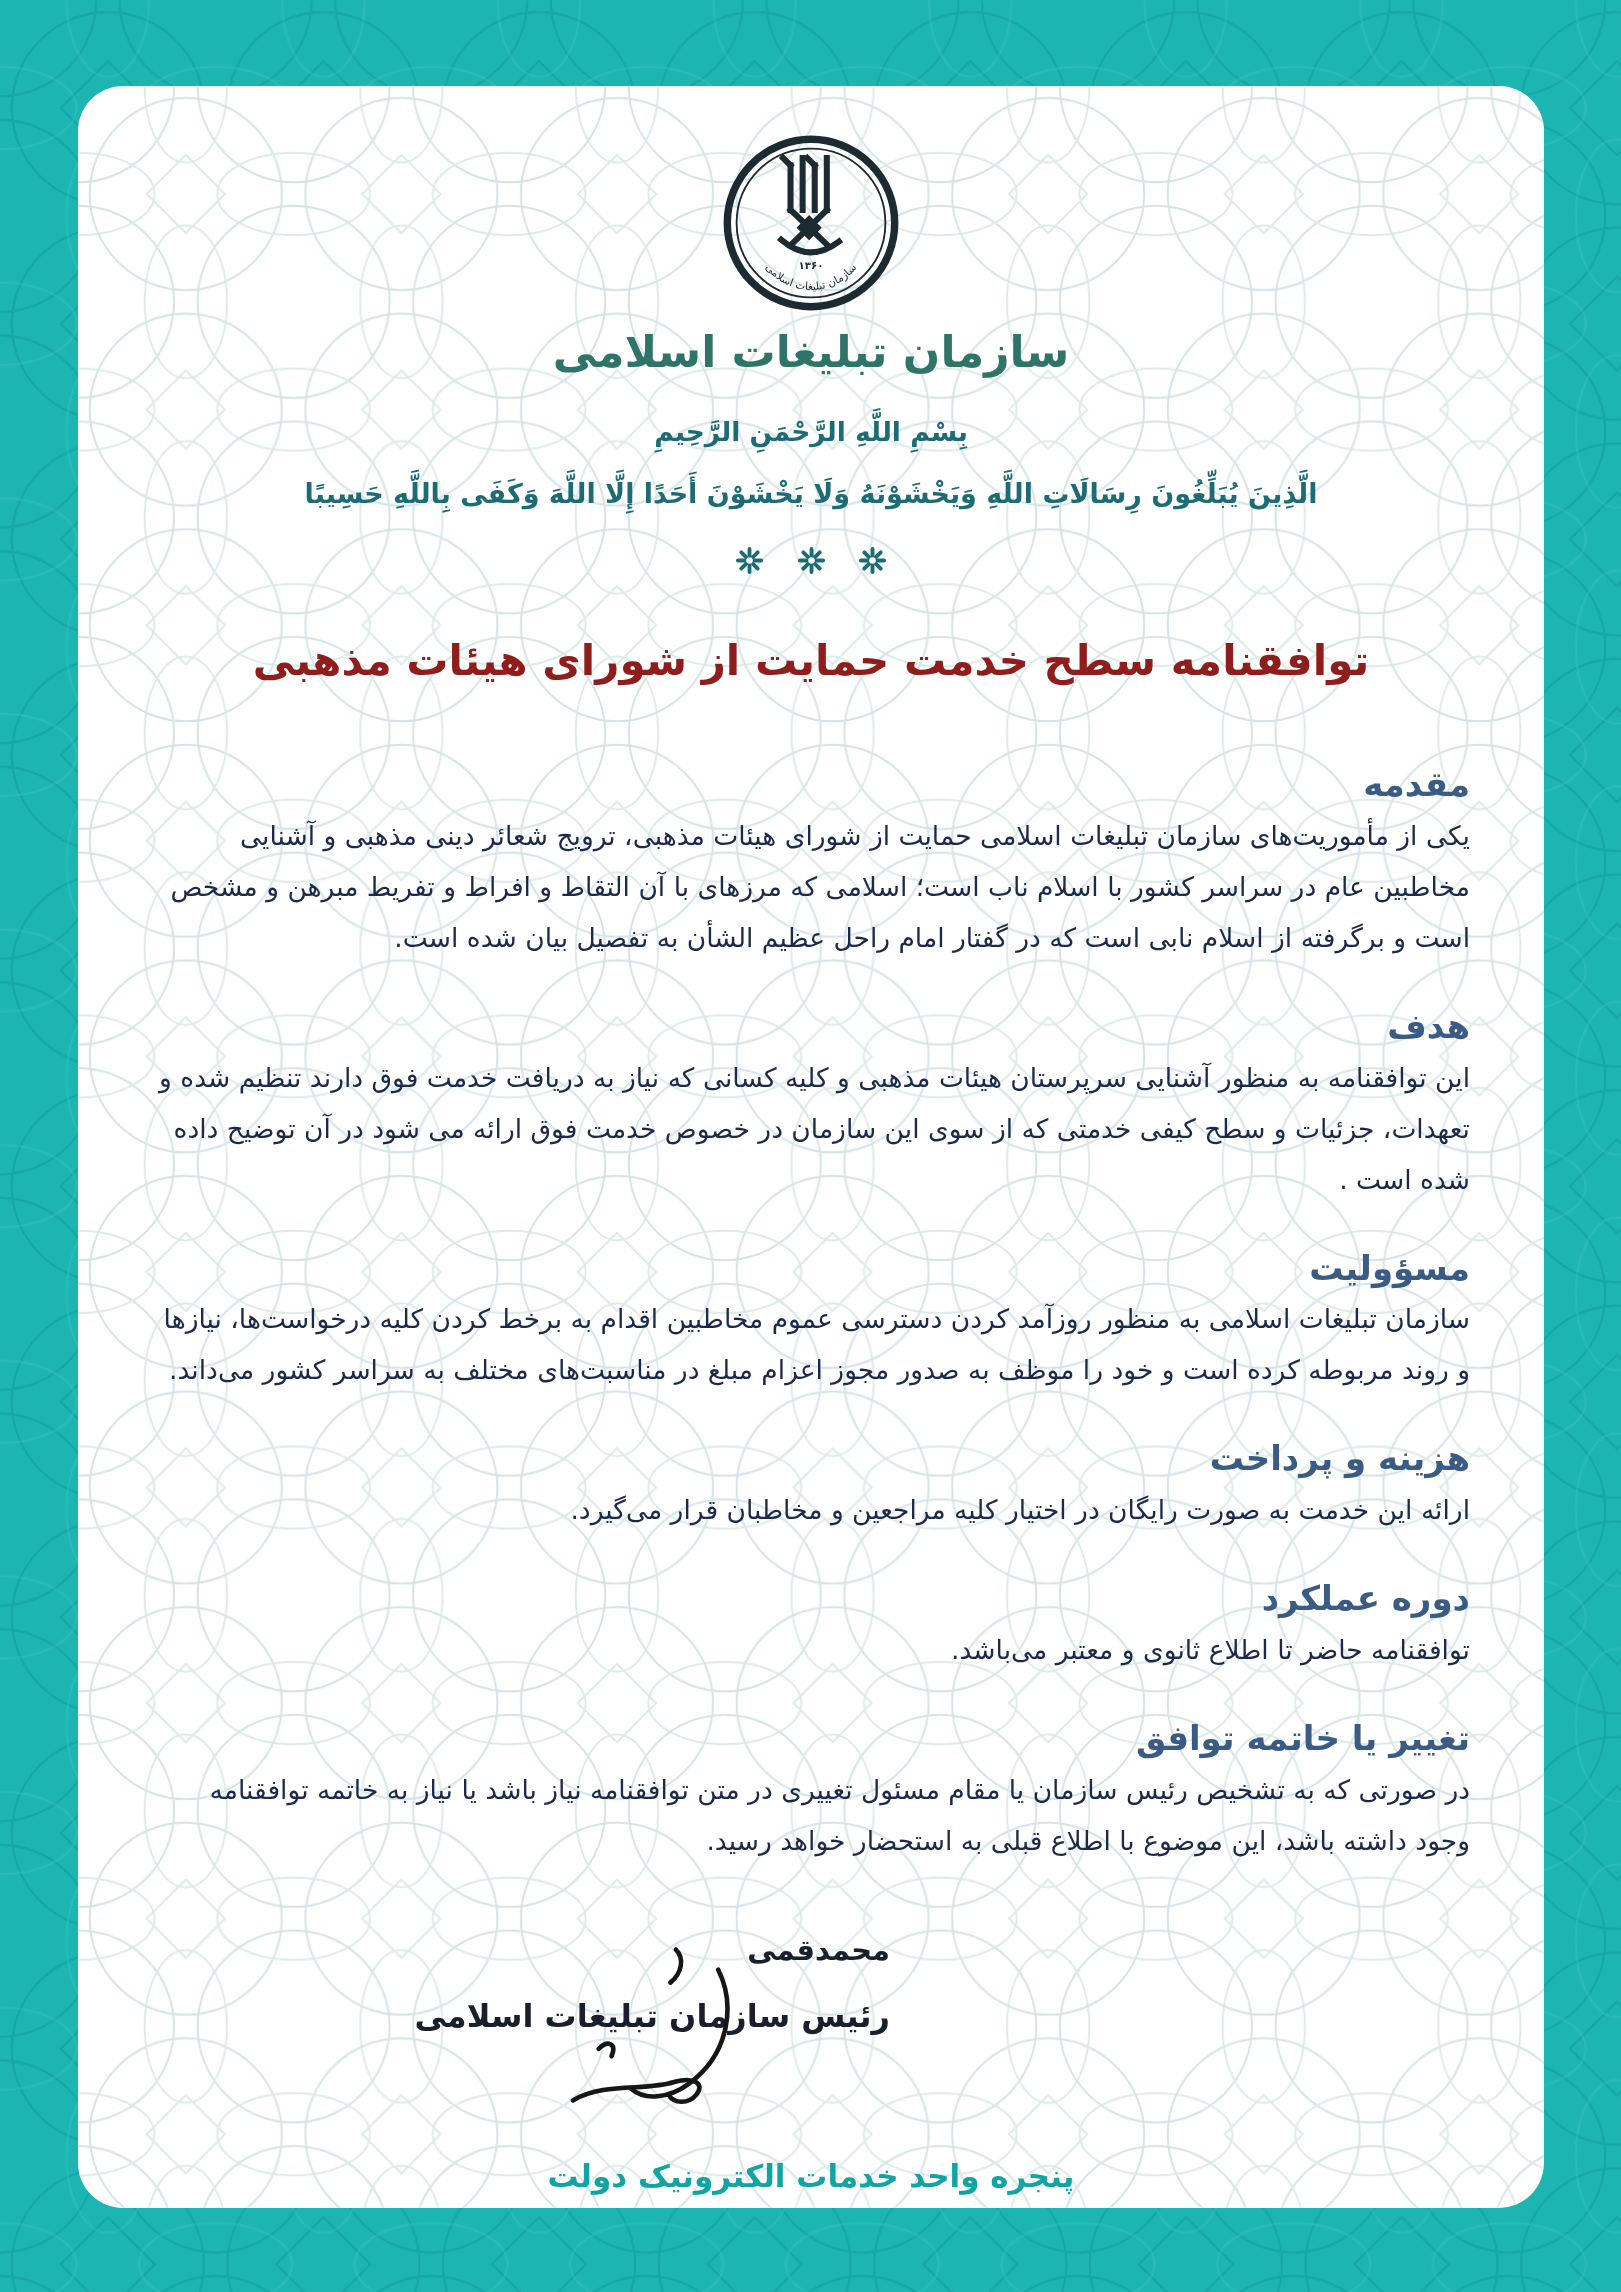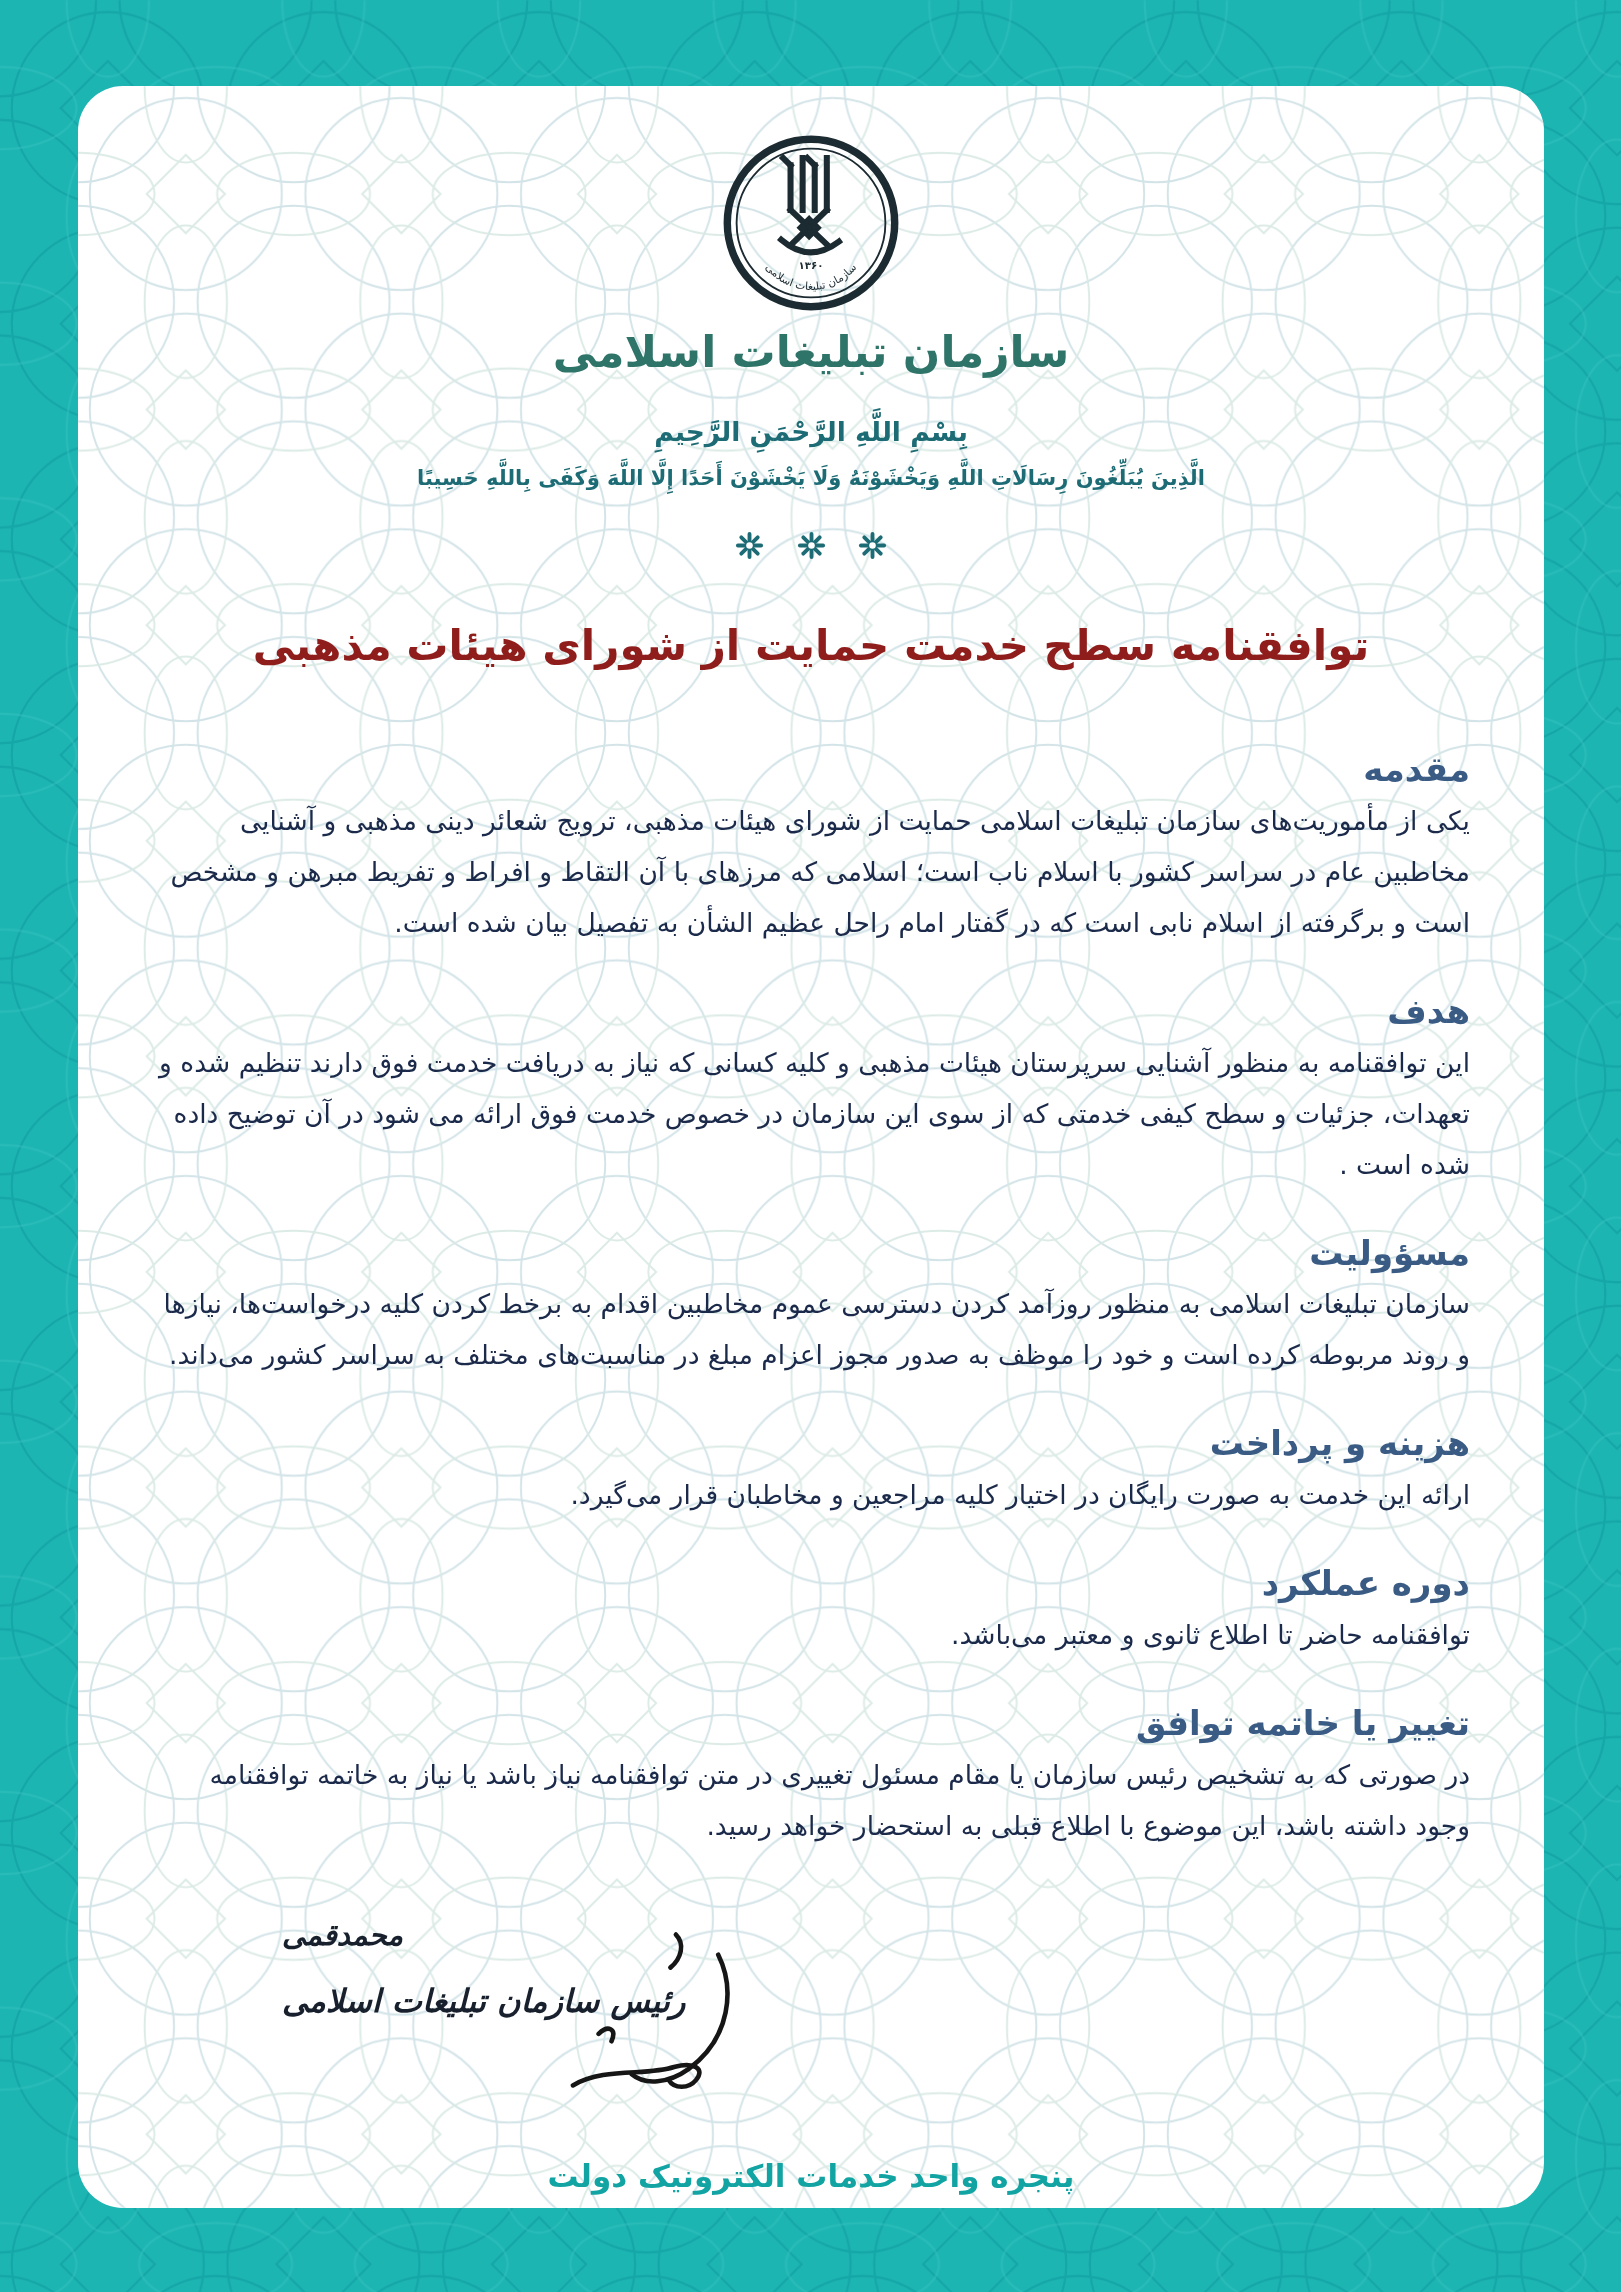--- a/index.html
+++ b/index.html
@@ -17,39 +17,39 @@
     position:relative;z-index:2;height:100%;box-sizing:border-box;
     padding:0 74px;direction:rtl;text-align:center;
   }
   .logo-wrap{padding-top:15.7px;line-height:0;margin-top:28px;}
   .logo-wrap svg{width:186px;height:186px;}
   .org-calligraphy{
     margin-top:5.9px;font-size:44px;font-weight:bold;color:#2f7468;
     letter-spacing:1px;line-height:59px;
   }
   .bismillah{margin-top:31px;font-size:26.5px;font-weight:bold;color:#1d6c75;line-height:39px;}
-  .verse{margin-top:6px;font-size:21px;font-weight:bold;color:#1d6c75;line-height:43px;}
+  .verse{margin-top:21px;font-size:27px;font-weight:bold;color:#1d6c75;line-height:43px;}
   .ornament{margin-top:27.4px;line-height:35px;}
   .ornament svg{width:29px;height:29px;margin:0 13.7px;vertical-align:middle;}
   .doc-title{
     margin-top:55px;font-size:42px;font-weight:800;color:#8e1d1b;line-height:57px;
   }
   .sections{margin-top:0;}
   .section{margin-top:46px;}
   .section.first{margin-top:78px;}
   .section-heading{
     text-align:right;font-size:34px;font-weight:800;color:#3a5b84;
     line-height:35px;margin:0 0 7.8px 0;
   }
   .section-body{
     font-size:26.5px;font-weight:400;color:#1b2a4a;line-height:51px;
     text-align:right;margin:0;
   }
   .signature{
-    position:relative;width:608px;margin:65px 580px 0 auto;text-align:left;font-style:italic;
+    position:relative;width:608px;margin:65px 580px 0 auto;text-align:right;
   }
   .signature-name{font-size:29px;font-weight:800;color:#17202c;line-height:39px;}
   .signature-title{margin-top:25.5px;font-size:32px;font-weight:800;color:#17202c;line-height:43px;}
   .signature-scrawl{position:absolute;left:253px;top:13.7px;width:245px;height:184px;}
   .footer{
     position:absolute;z-index:3;left:0;right:0;bottom:13.7px;text-align:center;
     color:#12a3a3;font-size:31px;font-weight:800;direction:rtl;
   }
 </style>
 </head>

